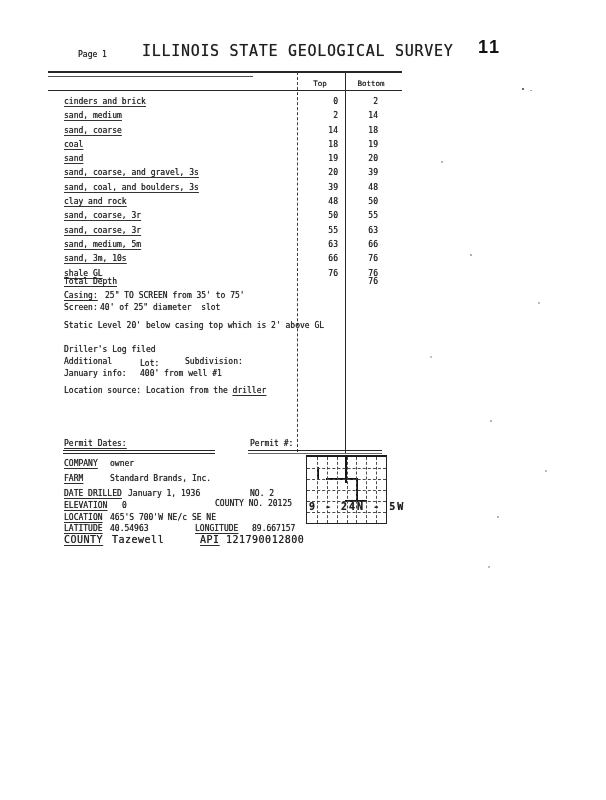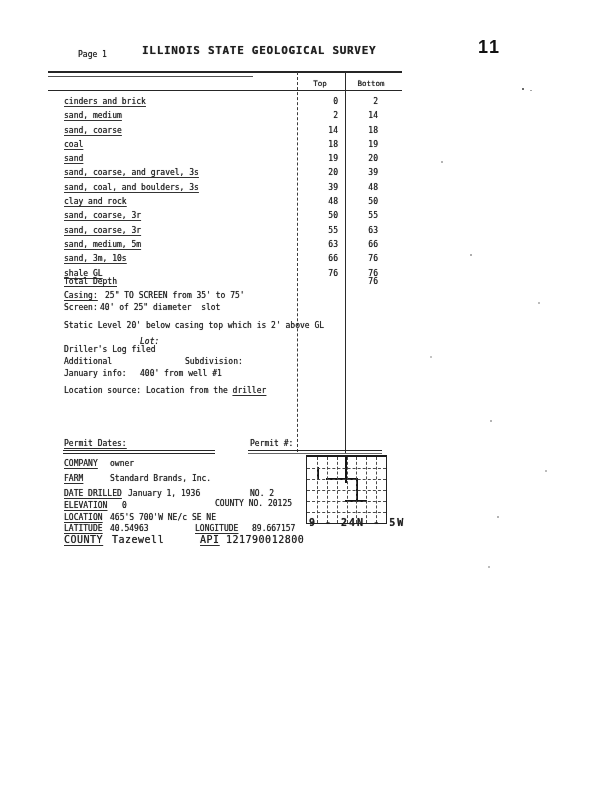--- a/index.html
+++ b/index.html
@@ -21,21 +21,21 @@
   .num{position:absolute;width:40px;text-align:right;}
   .topnum{left:234px;}
   .botnum{left:274px;}
   
   #plss-grid{position:absolute;left:306px;top:455px;width:79px;height:66px;border:1px solid #222;border-top:2px solid #1a1a1a;}
   .gl{position:absolute;}
   .gl.v{top:0;bottom:0;border-left:1px dashed #4a4a4a;}
   .gl.h{left:0;right:0;border-top:1px dashed #4a4a4a;}
   .gb{position:absolute;background:#151515;}
   .speck{position:absolute;background:#3a3a3a;border-radius:50%;}
-  .title{font-weight:bold;font-size:11px;letter-spacing:0.7px;}
+  .title{font-weight:normal;font-size:15px;letter-spacing:0.7px;}
   .pageno{font-family:"Liberation Sans",sans-serif;font-weight:bold;font-size:18px;letter-spacing:2px;text-shadow:none;color:#111;}
   .big{font-size:10px;letter-spacing:0.5px;}
   .twp{font-size:10px;letter-spacing:2px;font-weight:bold;}
 </style>
 </head>
 <body>
 
 <div class="sheet">
 
   <div class="t" style="left:78px;top:50px;">Page 1</div>
@@ -124,21 +124,21 @@
 
   <div class="t u" style="left:64px;top:291px;">Casing:</div>
   <div class="t" style="left:105px;top:291px;">25" TO SCREEN from 35' to 75'</div>
   <div class="t" style="left:64px;top:303px;text-align:center;">Screen:</div>
   <div class="t" style="left:100px;top:303px;">40' of 25" diameter  slot</div>
 
   <div class="t" style="left:64px;top:321px;">Static Level 20' below casing top which is 2' above GL</div>
   <div class="t" style="left:64px;top:345px;">Driller's Log filed</div>
 
   <div class="t" style="left:64px;top:357px;">Additional</div>
-  <div class="t" style="left:140px;top:337px;font-style:italic;">Lot:</div>
+  <div class="t" style="left:140px;top:359px;">Lot:</div>
   <div class="t" style="left:185px;top:357px;">Subdivision:</div>
 
   <div class="t" style="left:64px;top:369px;">January info:</div>
   <div class="t" style="left:140px;top:369px;">400' from well #1</div>
 
   <div class="t" style="left:64px;top:386px;"><span>Location source: Location from the </span><span class="u">driller</span></div>
 
   <div class="t u" style="left:64px;top:439px;">Permit Dates:</div>
   <div class="t" style="left:250px;top:439px;">Permit #:</div>
   <div class="hline" style="left:63px;top:450px;width:152px;"></div>
@@ -185,21 +185,21 @@
       <div class="gl v" style="left: 50%;"></div>
       <div class="gl v" style="left: 62.5%;"></div>
       <div class="gl v" style="left: 75%;"></div>
       <div class="gl v" style="left: 87.5%;"></div>
       <div class="gl h" style="top: 16.6667%;"></div>
       <div class="gl h" style="top: 33.3333%;"></div>
       <div class="gl h" style="top: 50%;"></div>
       <div class="gl h" style="top: 66.6667%;"></div>
       <div class="gl h" style="top: 83.3333%;"></div>
     </div>
-  <div class="t twp" style="left:309px;top:518px;">9 - 24N - 5W</div>
+  <div class="t twp" style="left:309px;top:502px;">9 - 24N - 5W</div>
 
   <div class="speck" style="left:522px;top:88px;width:2px;height:2px;"></div>
   <div class="speck" style="left:530px;top:90px;width:2px;height:1px;opacity:.6;"></div>
   <div class="speck" style="left:441px;top:161px;width:2px;height:2px;opacity:.5;"></div>
   <div class="speck" style="left:470px;top:254px;width:2px;height:2px;opacity:.55;"></div>
   <div class="speck" style="left:538px;top:302px;width:2px;height:2px;opacity:.45;"></div>
   <div class="speck" style="left:430px;top:356px;width:2px;height:2px;opacity:.4;"></div>
   <div class="speck" style="left:490px;top:420px;width:2px;height:2px;opacity:.5;"></div>
   <div class="speck" style="left:545px;top:470px;width:2px;height:2px;opacity:.45;"></div>
   <div class="speck" style="left:497px;top:516px;width:2px;height:2px;opacity:.5;"></div>

